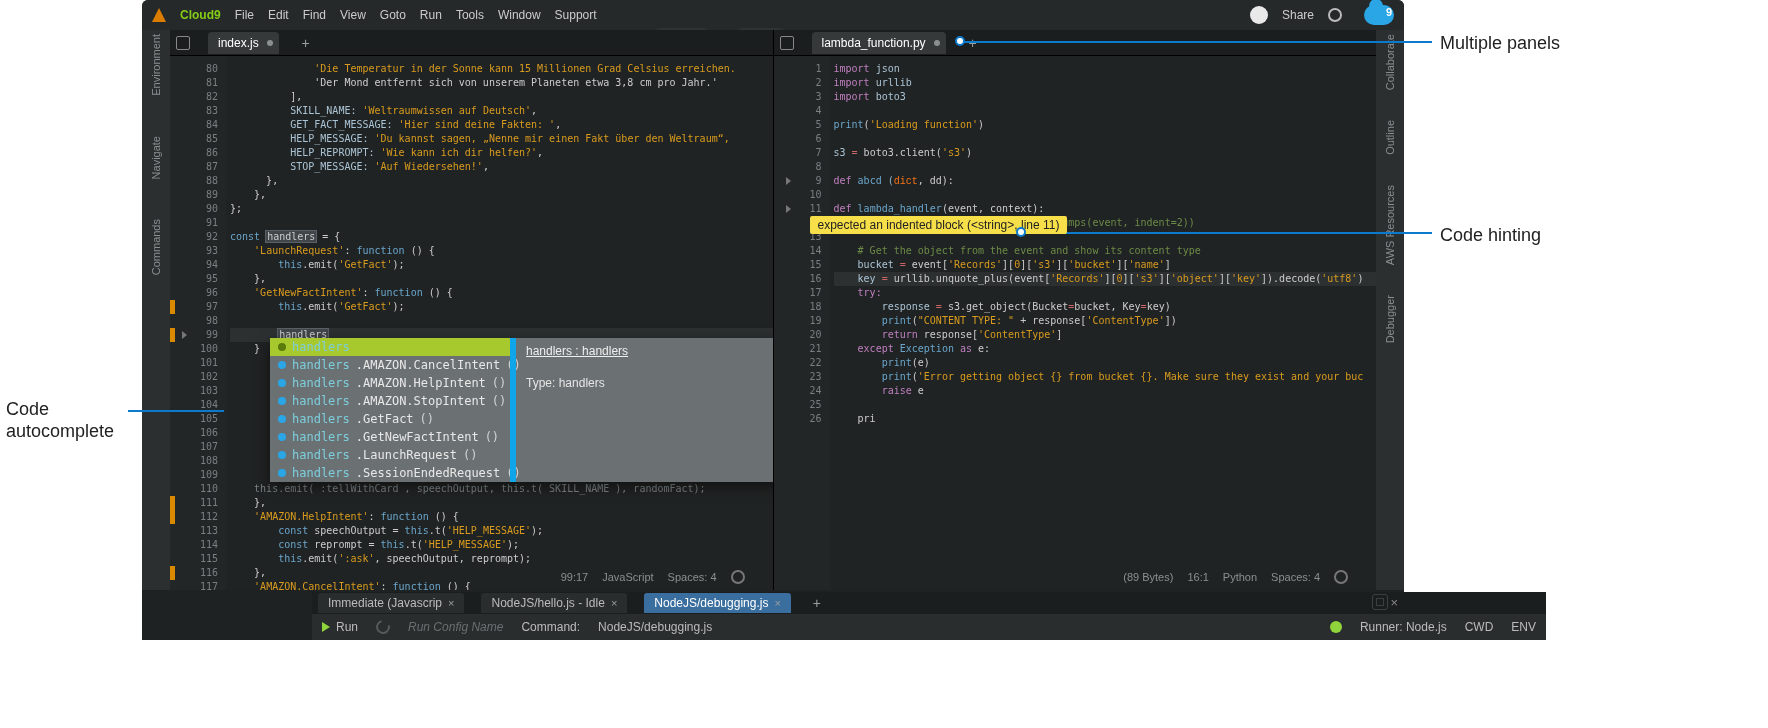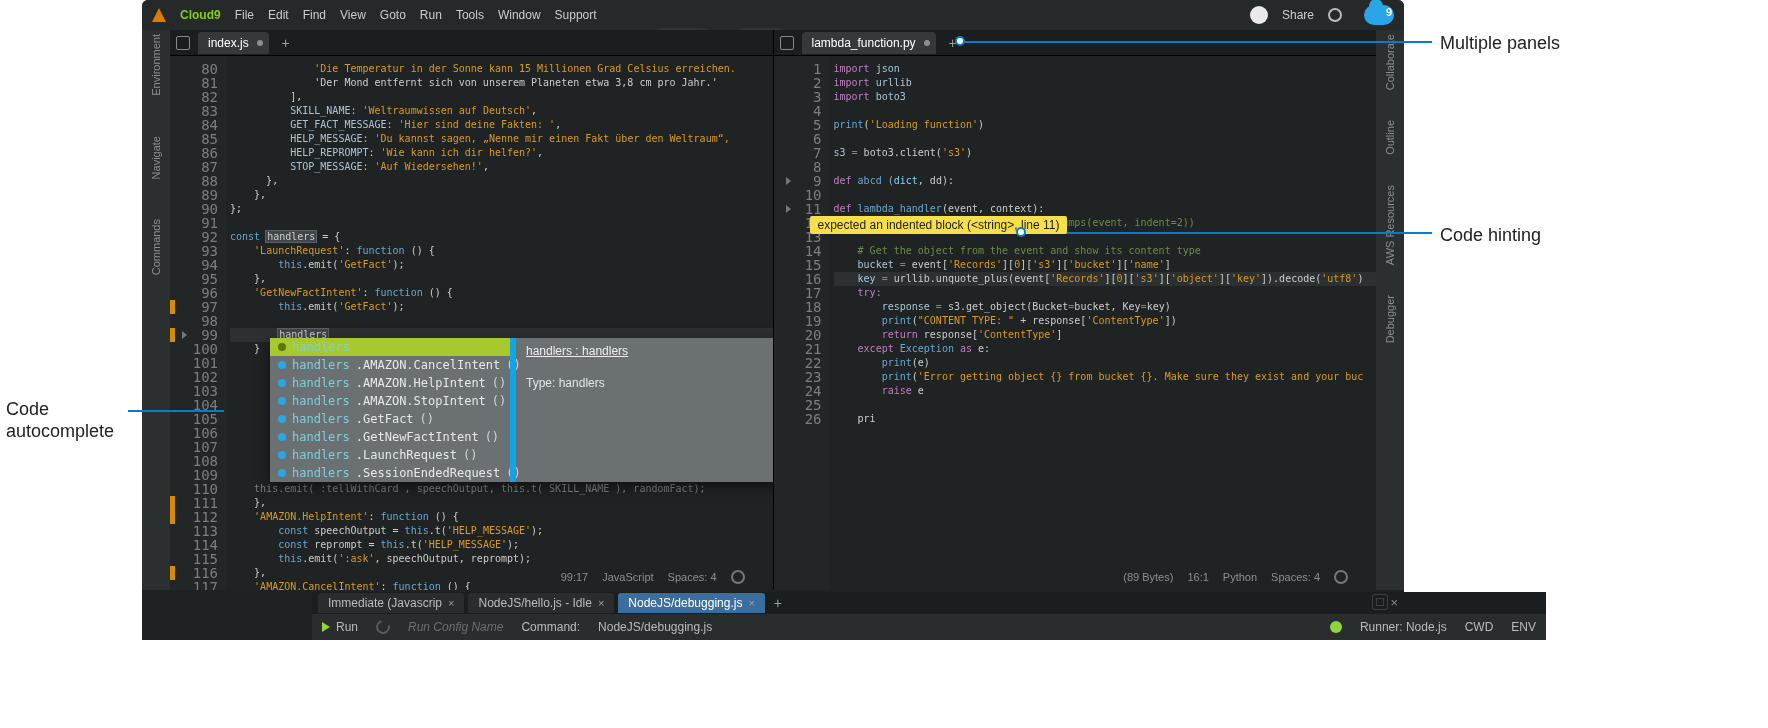--- a/index.html
+++ b/index.html
@@ -18,42 +18,42 @@
   .gear { display:inline-block; width:14px;height:14px;border:2px solid #bbb;border-radius:50%;position:relative; }
   .cloud { width:30px; height:20px; background:#2aa6e6; border-radius:10px; position:relative; margin-left:8px; }
   .cloud:before{content:"";position:absolute;left:5px;top:-6px;width:14px;height:14px;background:#2aa6e6;border-radius:50%;}
   .cloud-num { position:absolute; right:2px; top:1px; font-size:11px; color:#fff; font-weight:bold;}
   .ide-body { position:relative; height:560px; display:flex; }
   .left-rail { width:28px; background:#2b2f30; display:flex; flex-direction:column; align-items:center; padding-top:4px; gap:40px; }
   .rail-text { writing-mode:vertical-rl; transform:rotate(180deg); font-size:11px; color:#8a8f90; }
   .right-rail { width:28px; background:#2b2f30; display:flex; flex-direction:column; align-items:center; padding-top:4px; gap:30px; }
   .panes { flex:1; display:flex; }
   .pane { flex:1; display:flex; flex-direction:column; min-width:0; }
-  .tabstrip { height:26px; background:#1b1e1f; display:flex; align-items:center; padding-left:6px; gap:8px; border-bottom:1px solid #000; }
+  .tabstrip { height:26px; background:#1b1e1f; display:flex; align-items:center; padding-left:6px; gap:18px; border-bottom:1px solid #000; }
   .doc-icon { width:14px; height:14px; border:1px solid #888; border-radius:2px; position:relative; }
   .tab { display:flex; align-items:center; height:22px; padding:0 20px 0 10px; background:#2d3132; border-radius:4px 4px 0 0; font-size:12px; color:#ccc; position:relative; }
   .tab.active { background:#36393a; color:#fff; }
   .tab .dot { width:6px;height:6px;border-radius:50%;background:#8a8f90;position:absolute; right:6px; top:8px; }
   .new-tab { width:18px;height:18px;display:flex;align-items:center;justify-content:center;color:#9a9f9f;font-size:14px; }
   .editor { flex:1; display:flex; position:relative; overflow:hidden; background:#202323; }
-  .gutter { width:56px; background:#232627; text-align:right; padding:6px 8px 0 0; font-family: Menlo, Consolas, monospace; font-size:14px; color:#7a7f80; line-height:14px; position:relative; }
+  .gutter { width:56px; background:#232627; text-align:right; padding:6px 8px 0 0; font-family: Menlo, Consolas, monospace; font-size:10px; color:#7a7f80; line-height:14px; position:relative; }
   .gutter .ln { height:14px; position:relative;}
   .gutter .mark-orange { position:absolute; left:0; width:5px; height:14px; background:#d98a00; }
   .gutter .chev { position:absolute; left:12px; top:3px; width:0;height:0;border-left:5px solid #777;border-top:4px solid transparent;border-bottom:4px solid transparent; }
   .code { flex:1; padding:6px 0 0 4px; font-family: Menlo, Consolas, monospace; font-size:10px; line-height:14px; white-space:pre; color:#ccc; overflow:hidden; position:relative; }
   .code .row { height:14px; }
   .k-str { color:#d99b1e; }
   .k-blue { color:#6aa6cc; }
   .k-kw { color:#c17fc1; }
   .k-num { color:#d9961e; }
   .k-op { color:#8fb6cc; }
   .k-pale { color:#aac3d4; }
   .k-com { color:#6b8a47; }
   .k-this { color:#6aa6cc; }
-  .k-pink { color:#7dd3fc; }
+  .k-pink { color:#f97316;font-family:Liberation Mono, monospace; }
   .k-red { color:#cc6666; }
   .hl-row { background:#2c3031; display:inline-block; width:100%; }
   .sel { background:#41464a; outline:1px solid #5a6166; padding:0 1px;}
   .status { position:absolute; bottom:4px; right:28px; height:18px; display:flex; align-items:center; gap:14px; color:#8a8f90; font-size:11px; }
   .status .gear2 { width:14px;height:14px;border:2px solid #777;border-radius:50%;}
   
   .ac { position:absolute; left:100px; top:282px; width:510px; background:#6b7072; display:flex; box-shadow:0 4px 12px rgba(0,0,0,.5); z-index:5; }
   .ac-list { width:240px; }
   .ac-list .item { height:18px; display:flex; align-items:center; padding:0 8px; gap:6px; font-family:Menlo,Consolas,monospace; font-size:12px; color:#ddd;}
   .ac-list .item.sel-item { background:#a7c92e; color:#222; }
@@ -66,21 +66,21 @@
   .ac-side .title { text-decoration:underline; color:#eee; }
   .ac-side .type { margin-top:18px; color:#e5e5e5; }
   .bracket { position:absolute; border-left:2px solid #0b7acc; }
   .bracket.h { border-top:2px solid #0b7acc; height:0;}
   
   .hint { position:absolute; background:#f7df4a; color:#222; font-size:12px; padding:2px 8px; border-radius:2px; z-index:4; }
   .circ { position:absolute; width:10px;height:10px;border:2px solid #0b7acc;border-radius:50%;background:#fff; z-index:6;}
   .callout-line { position:absolute; height:2px; background:#0b7acc; z-index:3;}
   .callout-text { position:absolute; color:#222; font-size:18px; }
   
-  .console-tabs { position:absolute; left:170px; top:592px; width:1234px; height:22px; background:#1b1e1f; display:flex; align-items:center; gap:4px; padding-left:6px;}
+  .console-tabs { position:absolute; left:170px; top:592px; width:1234px; height:22px; background:#1b1e1f; display:flex; align-items:center; gap:17px; padding-left:6px;}
   .ctab { height:20px; padding:0 10px; display:flex; align-items:center; font-size:12px; color:#bbb; background:#2a2d2e; border-radius:3px 3px 0 0;}
   .ctab .x { margin-left:6px; color:#9a9f9f; font-size:11px;}
   .ctab.active { background:#3a6e9e; color:#fff; }
   .runbar { position:absolute; left:170px; top:614px; width:1234px; height:26px; background:#2a2d2e; display:flex; align-items:center; padding:0 10px; gap:18px; font-size:12px; color:#bbb;}
   .runbtn { display:flex; align-items:center; gap:6px; }
   .runinput { color:#6a6f70; font-style:italic; }
   .reload { width:14px;height:14px;border:2px solid #565a5b;border-radius:50%;border-top-color:transparent; transform:rotate(30deg);}
   .runbar .spacer { flex:1; }
   .sq-icon { width:16px;height:16px;border:1px solid #3a3f40;border-radius:3px; margin-right:-6px; position:relative;}
   .sq-icon:before{content:"";position:absolute;inset:3px;border:1px solid #3a3f40;}

